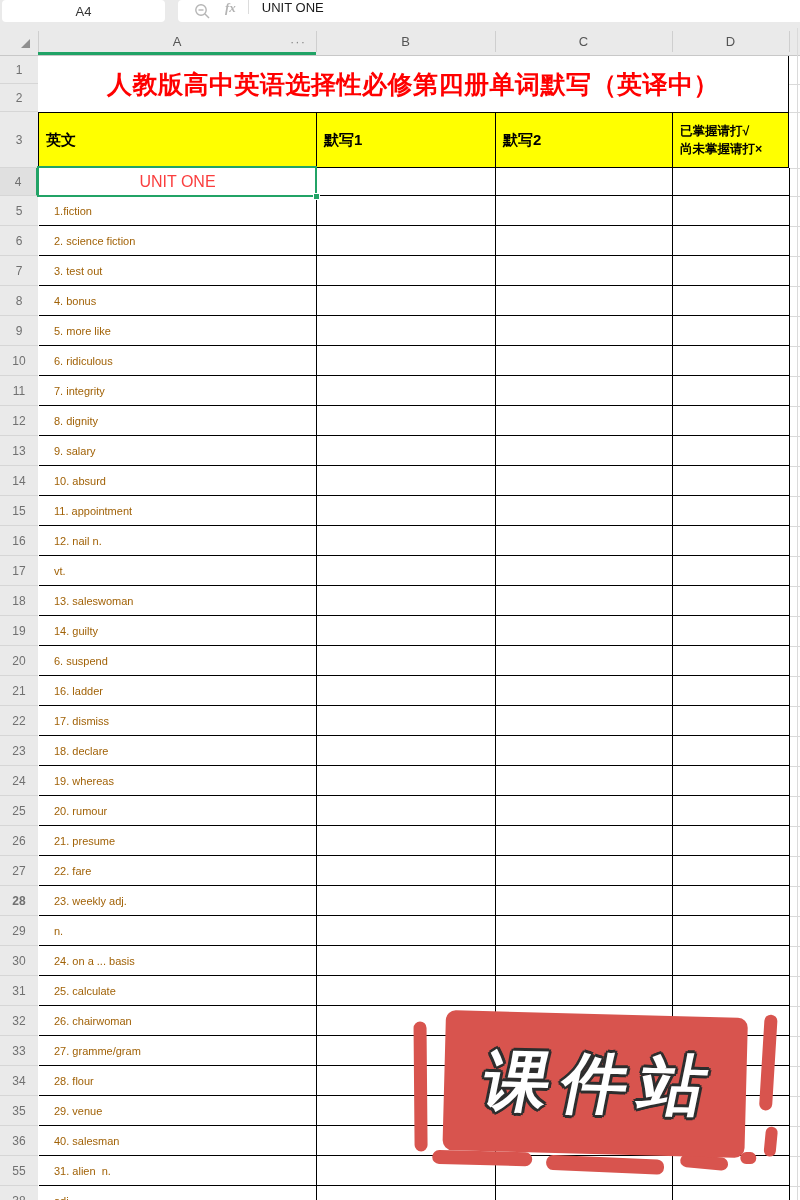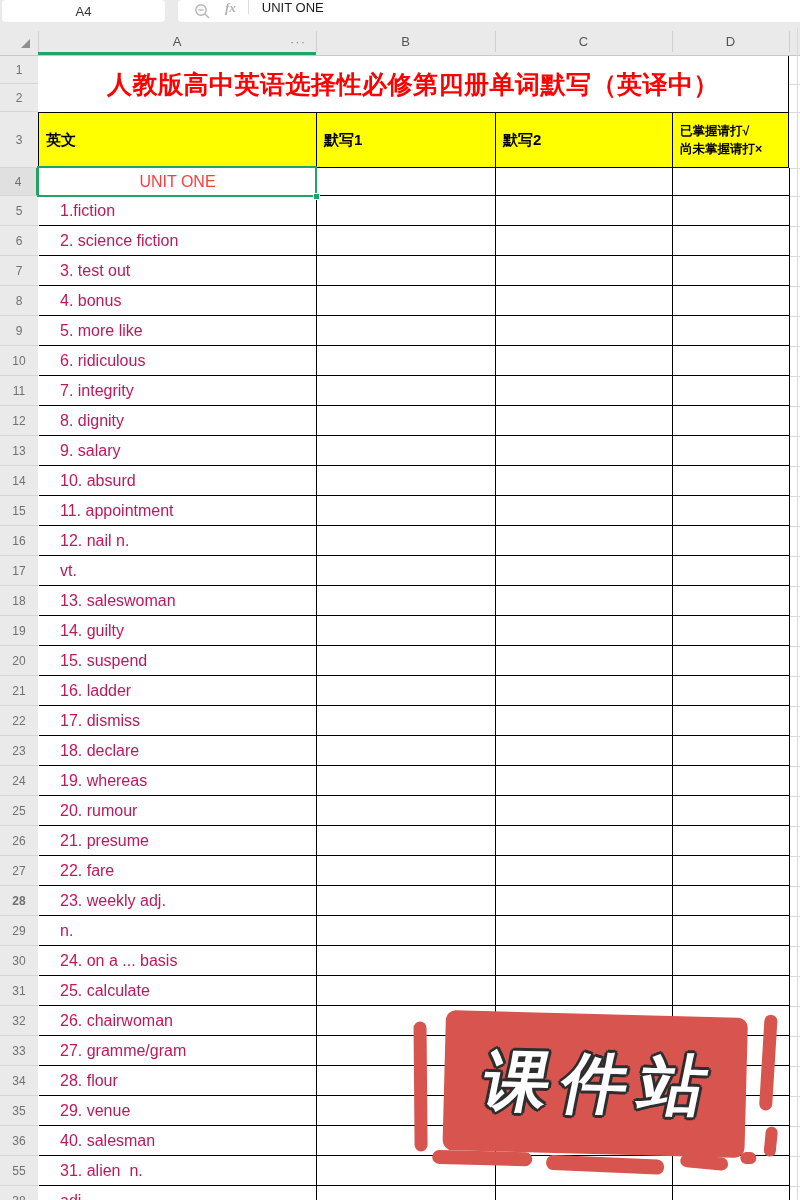--- a/index.html
+++ b/index.html
@@ -48,22 +48,22 @@
                display:flex;flex-direction:column;justify-content:center;padding-left:7px;
                font-size:15px;font-weight:bold;color:#000;}
   .yellow-cell.last{border-right:none;}
   .yellow-cell .small{font-size:12.5px;line-height:1.45;}
 
   .grid-rows{position:absolute;left:38px;top:168px;width:751px;box-sizing:border-box;
              border-left:1px solid #000;}
   .grid-row{position:absolute;left:0;width:751px;box-sizing:border-box;border-bottom:1px solid #000;}
   .grid-cell{position:absolute;top:0;height:100%;box-sizing:border-box;border-right:1px solid #000;
              background:#fff;}
-  .cell-text{position:absolute;left:21px;top:50%;transform:translateY(-50%);font-size:16px;
-             color:#be185d;white-space:pre;}
+  .cell-text{position:absolute;left:15px;top:50%;transform:translateY(-50%);font-size:11px;
+             color:#a16207;white-space:pre;}
   .unit-cell .cell-text{left:0;width:100%;text-align:center;color:#fa3e3e;font-size:16px;}
 
   
   .vline-light{position:absolute;left:797px;top:28px;width:1px;height:1172px;background:#dadada;}
   .hseg-light{position:absolute;left:789px;width:11px;height:1px;background:#dadada;}
 
   
   .sel-border{position:absolute;left:37px;top:166px;width:280px;height:31px;box-sizing:border-box;
               border:2px solid #21a366;pointer-events:none;}
   .fill-handle{position:absolute;left:313px;top:193px;width:7px;height:7px;background:#21a366;
@@ -361,21 +361,21 @@
       <div class="grid-row" style="top: 448px; height: 30px;">
         <div class="grid-cell" style="left: 0px; width: 278px;">
           <span class="cell-text">14. guilty</span>
         </div>
         <div class="grid-cell" style="left: 278px; width: 179px;"></div>
         <div class="grid-cell" style="left: 457px; width: 177px;"></div>
         <div class="grid-cell" style="left: 634px; width: 117px;"></div>
       </div>
       <div class="grid-row" style="top: 478px; height: 30px;">
         <div class="grid-cell" style="left: 0px; width: 278px;">
-          <span class="cell-text">15. suspend</span>
+          <span class="cell-text">6. suspend</span>
         </div>
         <div class="grid-cell" style="left: 278px; width: 179px;"></div>
         <div class="grid-cell" style="left: 457px; width: 177px;"></div>
         <div class="grid-cell" style="left: 634px; width: 117px;"></div>
       </div>
       <div class="grid-row" style="top: 508px; height: 30px;">
         <div class="grid-cell" style="left: 0px; width: 278px;">
           <span class="cell-text">16. ladder</span>
         </div>
         <div class="grid-cell" style="left: 278px; width: 179px;"></div>

